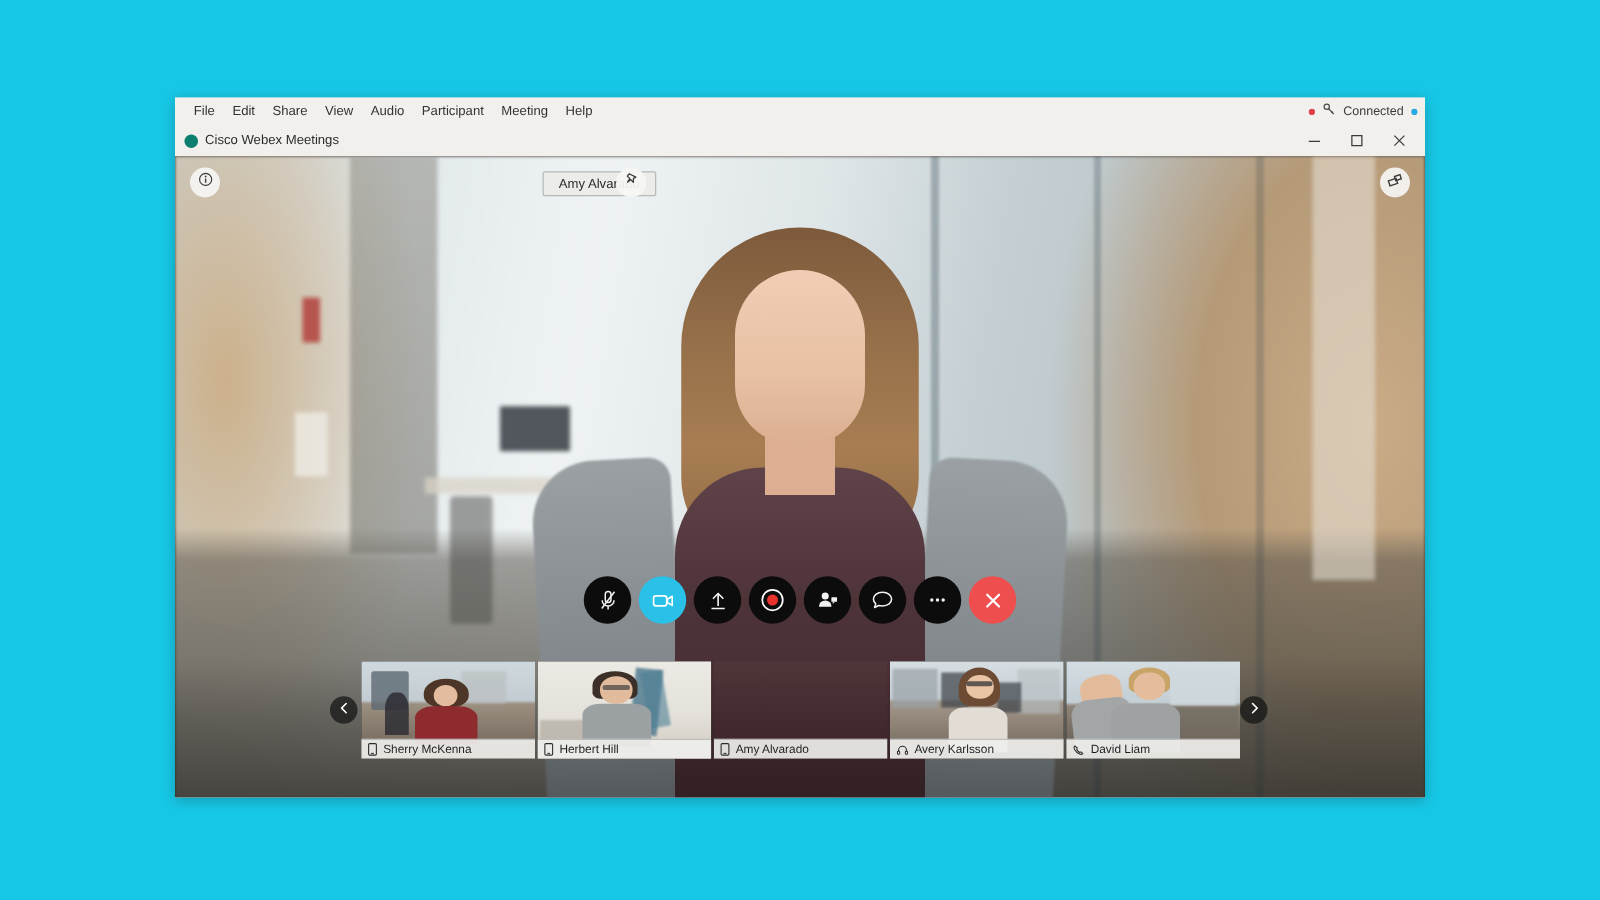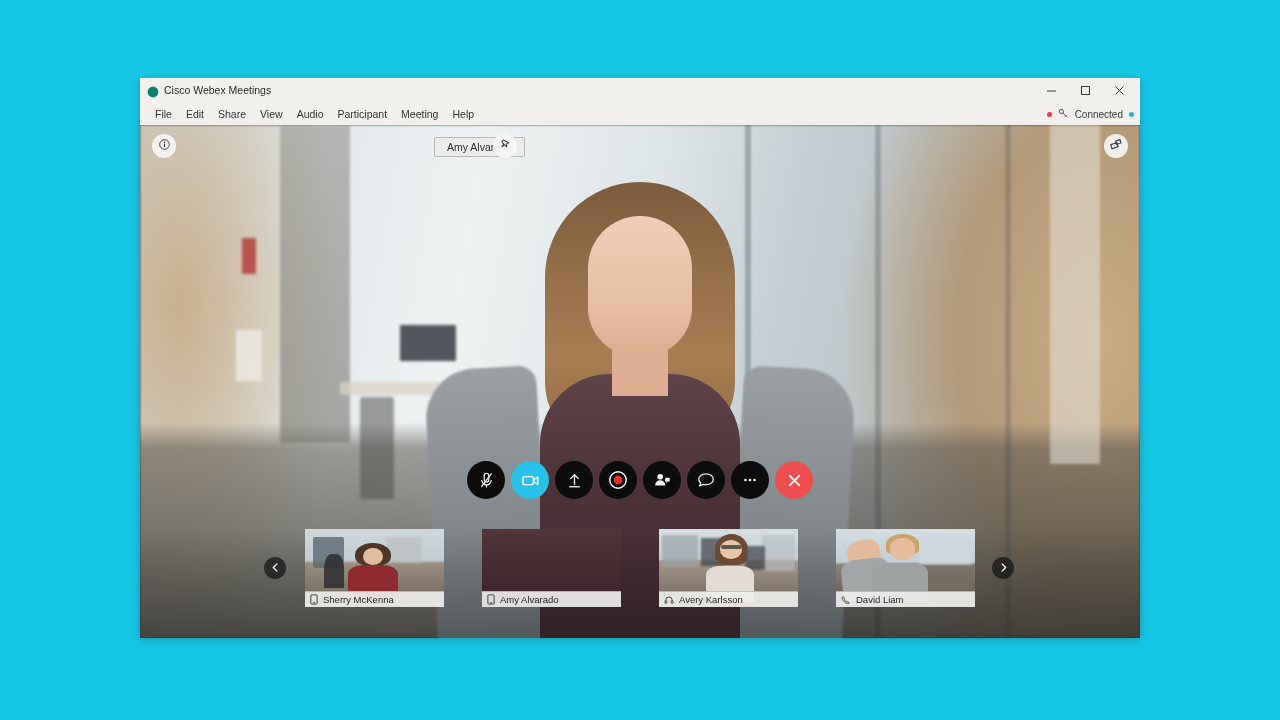--- a/index.html
+++ b/index.html
@@ -183,21 +183,21 @@
   #filmstrip {
     position: absolute; left: 0; right: 0; bottom: 30px;
     height: 80px;
     display: flex; align-items: center; justify-content: center;
     gap: 0px;
   }
   .thumb {
     position: relative;
     width: 139px; height: 78px;
     overflow: hidden;
-    margin: 0 19px;
+    margin: 0 1px;
     background: #2e2e2e;
   }
   .thumb-img { position: absolute; inset: 0; }
   .thumb-label {
     position: absolute; left: 0; right: 0; bottom: 0;
     height: 16px;
     background: rgba(238,238,236,.92);
     border-top: 1px solid rgba(120,120,120,.4);
     display: flex; align-items: center; gap: 5px;
     padding-left: 5px;
@@ -228,20 +228,44 @@
     position: absolute; inset: 0;
     background:
       linear-gradient(180deg, #c8d3d8 0%, #b7c3c9 45%, #8f8176 46%, #6f6257 100%);
   }
 </style>
 </head>
 <body style="background: rgb(23, 200, 230);">
 
 <div id="app-window">
 
+  <div id="menubar">
+    <div class="menu-item">File</div>
+    <div class="menu-item">Edit</div>
+    <div class="menu-item">Share</div>
+    <div class="menu-item">View</div>
+    <div class="menu-item">Audio</div>
+    <div class="menu-item">Participant</div>
+    <div class="menu-item">Meeting</div>
+    <div class="menu-item">Help</div>
+
+    <div id="conn-status">
+      <span class="dot dot-red"></span>
+      <span>
+        <svg width="11" height="11" viewBox="0 0 11 11">
+          <circle cx="3.4" cy="3.4" r="2.1" fill="none" stroke="#4a4a4a" stroke-width="1"></circle>
+          <line x1="4.7" y1="4.8" x2="9" y2="9.3" stroke="#4a4a4a" stroke-width="1"></line>
+          <line x1="7.3" y1="8.4" x2="8.4" y2="7.3" stroke="#4a4a4a" stroke-width="1"></line>
+        </svg>
+      </span>
+      <span id="conn-label">Connected</span>
+      <span class="dot dot-blue"></span>
+    </div>
+  </div>
+
   <div id="titlebar">
     <span id="app-logo">
       <svg width="12" height="12" viewBox="0 0 12 12">
         <circle cx="6" cy="6" r="5.4" fill="#0d7f6f"></circle>
         <path d="M2.2 7.4 A5.4 5.4 0 0 1 9.6 2.4 A5.4 5.4 0 0 0 2.2 7.4 Z" fill="#8fd6c8"></path>
         <path d="M1.1 6.3 A5.4 5.4 0 0 0 10 9.1 A5.4 5.4 0 0 1 1.1 6.3 Z" fill="#3fb39c"></path>
       </svg>
     </span>
     <span id="app-title">Cisco Webex Meetings</span>
 
@@ -256,44 +280,20 @@
         </svg>
     </span>
     <span class="win-btn" id="win-close">
       <svg width="11" height="11" viewBox="0 0 11 11">
         <line x1="1.5" y1="1.5" x2="9.5" y2="9.5" stroke="#3a3a3a" stroke-width="1"></line>
         <line x1="9.5" y1="1.5" x2="1.5" y2="9.5" stroke="#3a3a3a" stroke-width="1"></line>
       </svg>
     </span>
   </div>
 
-  <div id="menubar">
-    <div class="menu-item">File</div>
-    <div class="menu-item">Edit</div>
-    <div class="menu-item">Share</div>
-    <div class="menu-item">View</div>
-    <div class="menu-item">Audio</div>
-    <div class="menu-item">Participant</div>
-    <div class="menu-item">Meeting</div>
-    <div class="menu-item">Help</div>
-
-    <div id="conn-status">
-      <span class="dot dot-red"></span>
-      <span>
-        <svg width="11" height="11" viewBox="0 0 11 11">
-          <circle cx="3.4" cy="3.4" r="2.1" fill="none" stroke="#4a4a4a" stroke-width="1"></circle>
-          <line x1="4.7" y1="4.8" x2="9" y2="9.3" stroke="#4a4a4a" stroke-width="1"></line>
-          <line x1="7.3" y1="8.4" x2="8.4" y2="7.3" stroke="#4a4a4a" stroke-width="1"></line>
-        </svg>
-      </span>
-      <span id="conn-label">Connected</span>
-      <span class="dot dot-blue"></span>
-    </div>
-  </div>
-
   <div id="stage">
     <div id="stage-bg"></div>
 
     <div id="stage-props">
 
       <div class="prop" style="left:14%;top:0;width:7%;height:62%;background:linear-gradient(180deg,#8e8c84,#6f6d66);opacity:.55;"></div>
 
       <div class="prop" style="left:10.2%;top:22%;width:1.4%;height:7%;background:#b2413c;opacity:.85;border-radius:1px;"></div>
 
       <div class="prop" style="left:9.6%;top:40%;width:2.6%;height:10%;background:#efece5;opacity:.8;"></div>
@@ -436,20 +436,41 @@
           <span class="thumb-icon">
             <svg width="8" height="11" viewBox="0 0 9 12">
               <rect x="1" y=".8" width="7" height="10.4" rx="1" fill="none" stroke="#2c2c2c" stroke-width="1"></rect>
               <line x1="3.2" y1="9.6" x2="5.8" y2="9.6" stroke="#2c2c2c" stroke-width=".9"></line>
             </svg>
           </span>
           <span>Sherry McKenna</span>
         </div>
       </div>
 
+      <div class="thumb">
+        <div class="thumb-img">
+          <div class="sc-office" style="background:linear-gradient(180deg,#eceae4 0%,#e4e1da 55%,#cfcabf 100%);"></div>
+          <div style="position:absolute;left:55%;top:8%;width:16%;height:68%;background:#3f6f86;opacity:.75;filter:blur(.8px);transform:rotate(6deg);"></div>
+          <div style="position:absolute;left:62%;top:10%;width:12%;height:58%;background:#4e7f96;opacity:.6;filter:blur(.8px);transform:rotate(-10deg);"></div>
+          <div style="position:absolute;left:2%;top:60%;width:30%;height:30%;background:#b3ada2;opacity:.7;filter:blur(1px);"></div>
+          <div style="position:absolute;left:32%;top:10%;width:26%;height:28%;background:#3b2f27;border-radius:50% 50% 20% 20%;filter:blur(.4px);"></div>
+          <div style="position:absolute;left:36%;top:16%;width:19%;height:28%;background:#e2bb9c;border-radius:48%;"></div>
+          <div style="position:absolute;left:37.5%;top:24%;width:16%;height:5%;background:#4a4a4a;opacity:.75;border-radius:2px;"></div>
+          <div style="position:absolute;left:26%;top:44%;width:40%;height:44%;background:#9ba0a2;border-radius:26% 26% 0 0;filter:blur(.5px);"></div>
+        </div>
+        <div class="thumb-label">
+          <span class="thumb-icon">
+            <svg width="8" height="11" viewBox="0 0 9 12">
+              <rect x="1" y=".8" width="7" height="10.4" rx="1" fill="none" stroke="#2c2c2c" stroke-width="1"></rect>
+              <line x1="3.2" y1="9.6" x2="5.8" y2="9.6" stroke="#2c2c2c" stroke-width=".9"></line>
+            </svg>
+          </span>
+          <span>Herbert Hill</span>
+        </div>
+      </div>
 
       <div class="thumb" style="background:transparent;">
         <div class="thumb-img" style="background:linear-gradient(180deg,#503639 0%,#44292f 60%,#3c2429 100%);"></div>
         <div class="thumb-label">
           <span class="thumb-icon">
             <svg width="8" height="11" viewBox="0 0 9 12">
               <rect x="1" y=".8" width="7" height="10.4" rx="1" fill="none" stroke="#2c2c2c" stroke-width="1"></rect>
               <line x1="3.2" y1="9.6" x2="5.8" y2="9.6" stroke="#2c2c2c" stroke-width=".9"></line>
             </svg>
           </span>

